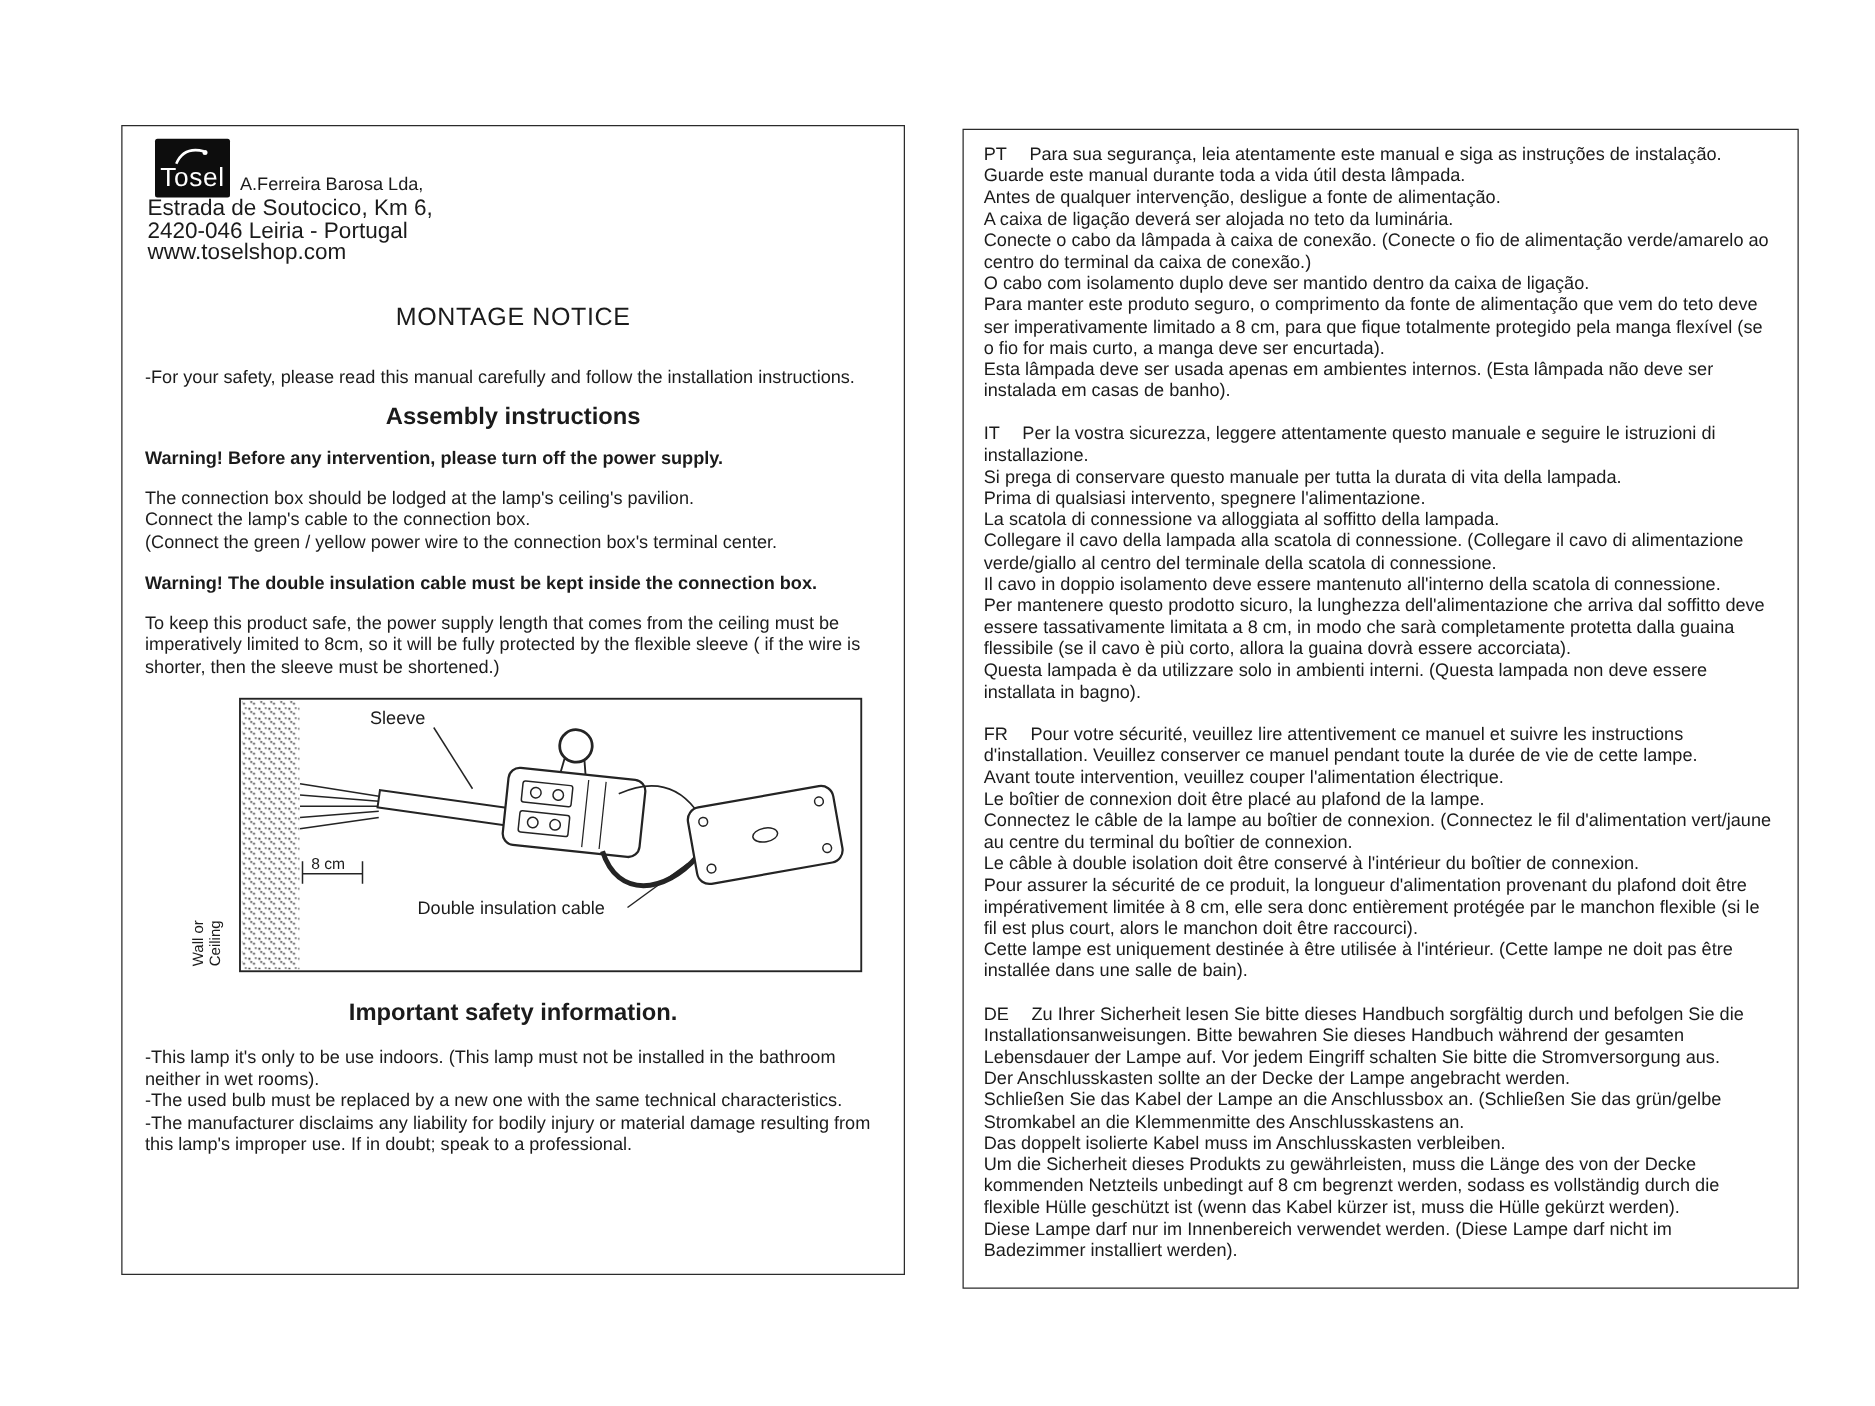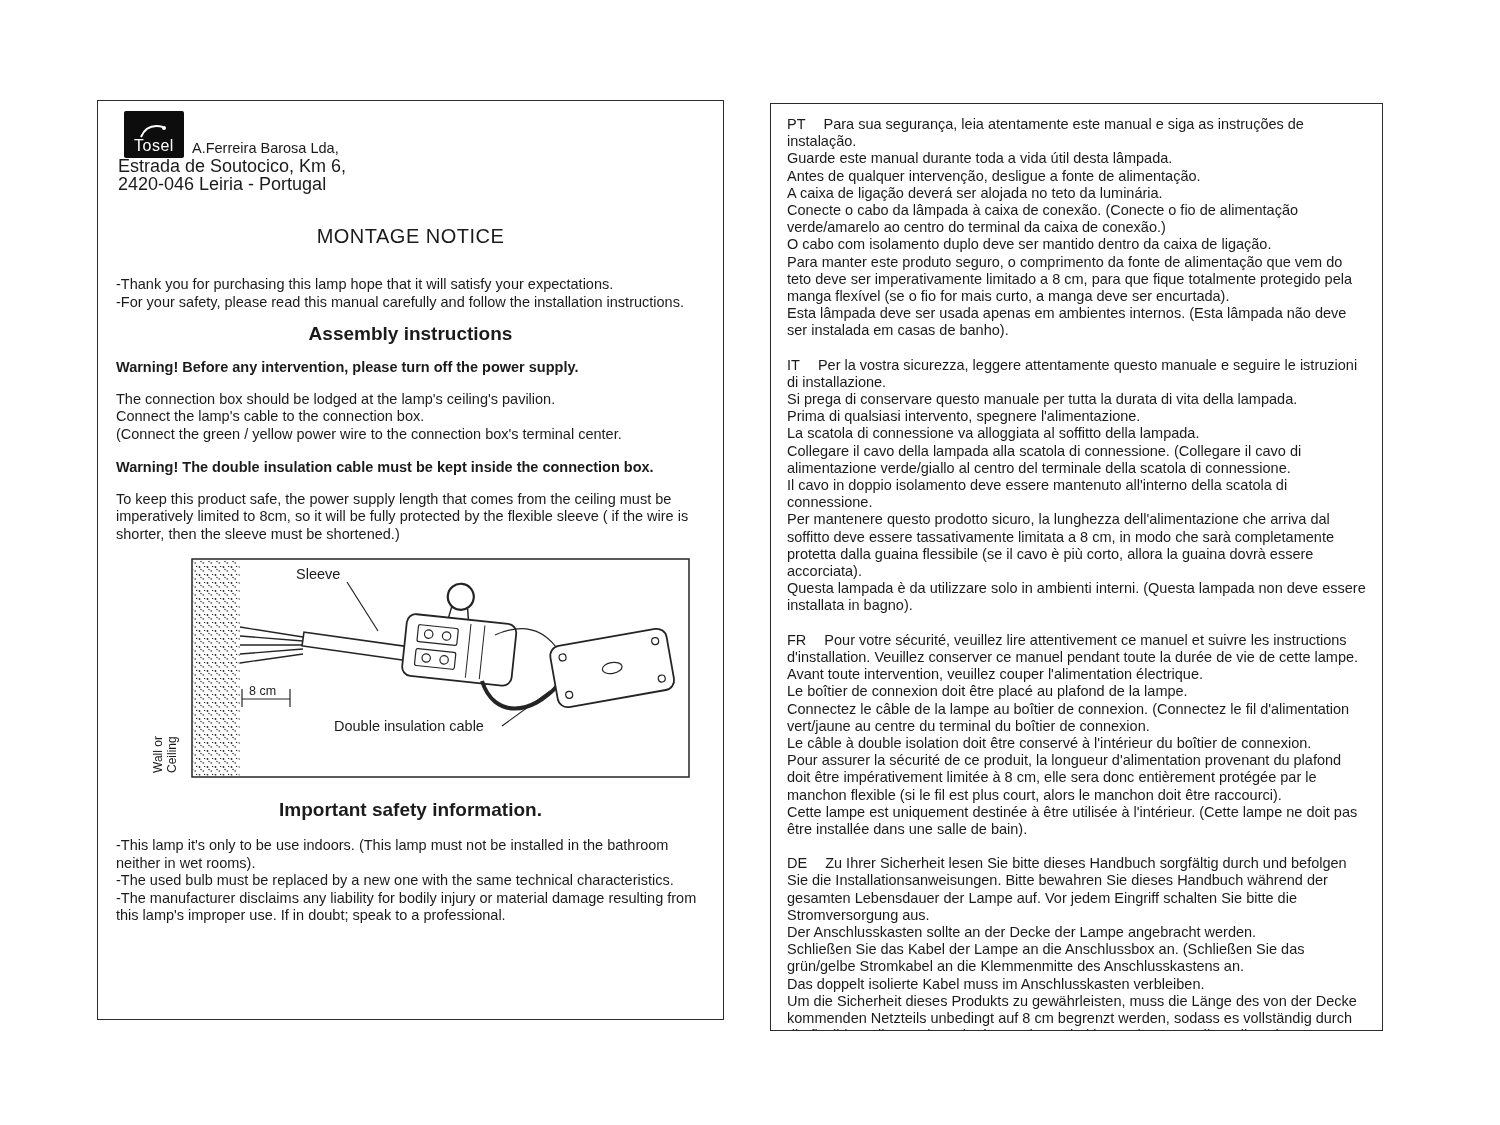--- a/index.html
+++ b/index.html
@@ -6,31 +6,31 @@
   html,body { background:#ffffff; }
   body {
     width:1500px; height:1125px; position:relative;
     font-family:"Liberation Sans", sans-serif; color:#1b1b1b;
   }
   .page {
     position:absolute; background:#fff; border:1.5px solid #2b2b2b;
     overflow:hidden;
   }
   .page-left  { left:97px;  top:100px; width:627px; height:920px; padding:10px 18px; }
-  .page-right { left:770px; top:103px; width:613px; height:928px; padding:12px 16px; }
+  .page-right { left:770px; top:103px; width:669px; height:928px; padding:12px 16px; }
 
   
   .header-row { display:flex; align-items:flex-end; gap:8px; margin-left:8px; }
   .logo {
     width:60px; height:47px; background:#0d0d0d; color:#fff;
     display:flex; flex-direction:column; align-items:center; justify-content:flex-end;
     padding-bottom:3px; border-radius:2px;
   }
   .logo svg { display:block; margin-bottom:-4px; }
-  .logo-text { font-size:16px; letter-spacing:0.5px; }
+  .logo-text { font-size:21px; letter-spacing:0.5px; }
   .company-name { font-size:14.5px; padding-bottom:2px; }
   .addr { font-size:18px; line-height:17.5px; margin-left:2px; }
   .doc-title { font-size:20px; font-weight:400; text-align:center; letter-spacing:0.5px; margin-top:32px; }
   .doc-subtitle { font-size:15px; font-weight:700; text-align:center; margin-top:18px; }
   .intro { margin-top:28px; }
   .bodytext, .intro div { font-size:14.5px; line-height:17.5px; }
   .section-heading { font-size:19px; font-weight:700; text-align:center; margin-top:12px; }
   .warn { font-size:14.5px; font-weight:700; line-height:17.5px; margin-top:14px; }
   .block { margin-top:14px; }
   .diagram-wrap { margin-top:14px; margin-left:34px; }
@@ -53,25 +53,25 @@
       <svg width="34" height="20" viewBox="0 0 34 20">
         <path d="M4 16 Q10 2 26 6" fill="none" stroke="#ffffff" stroke-width="2"></path>
         <circle cx="27" cy="7" r="2" fill="#ffffff"></circle>
       </svg>
       <span class="logo-text">Tosel</span>
     </div>
     <div class="company-name">A.Ferreira Barosa Lda,</div>
   </div>
   <div class="addr">Estrada de Soutocico, Km 6,</div>
   <div class="addr">2420-046 Leiria - Portugal</div>
+  <div class="addr">www.toselshop.com</div>
 
   <div class="doc-title">MONTAGE NOTICE</div>
 
   <div class="intro">
-    <div>-Thank you for purchasing this lamp hope that it will satisfy your expectations.</div>
     <div>-For your safety, please read this manual carefully and follow the installation instructions.</div>
   </div>
 
   <div class="section-heading">Assembly instructions</div>
   <div class="warn">Warning! Before any intervention, please turn off the power supply.</div>
 
   <div class="block">
     <div class="bodytext">The connection box should be lodged at the lamp's ceiling's pavilion.</div>
     <div class="bodytext">Connect the lamp's cable to the connection box.</div>
     <div class="bodytext">(Connect the green / yellow power wire to the connection box's terminal center.</div>

